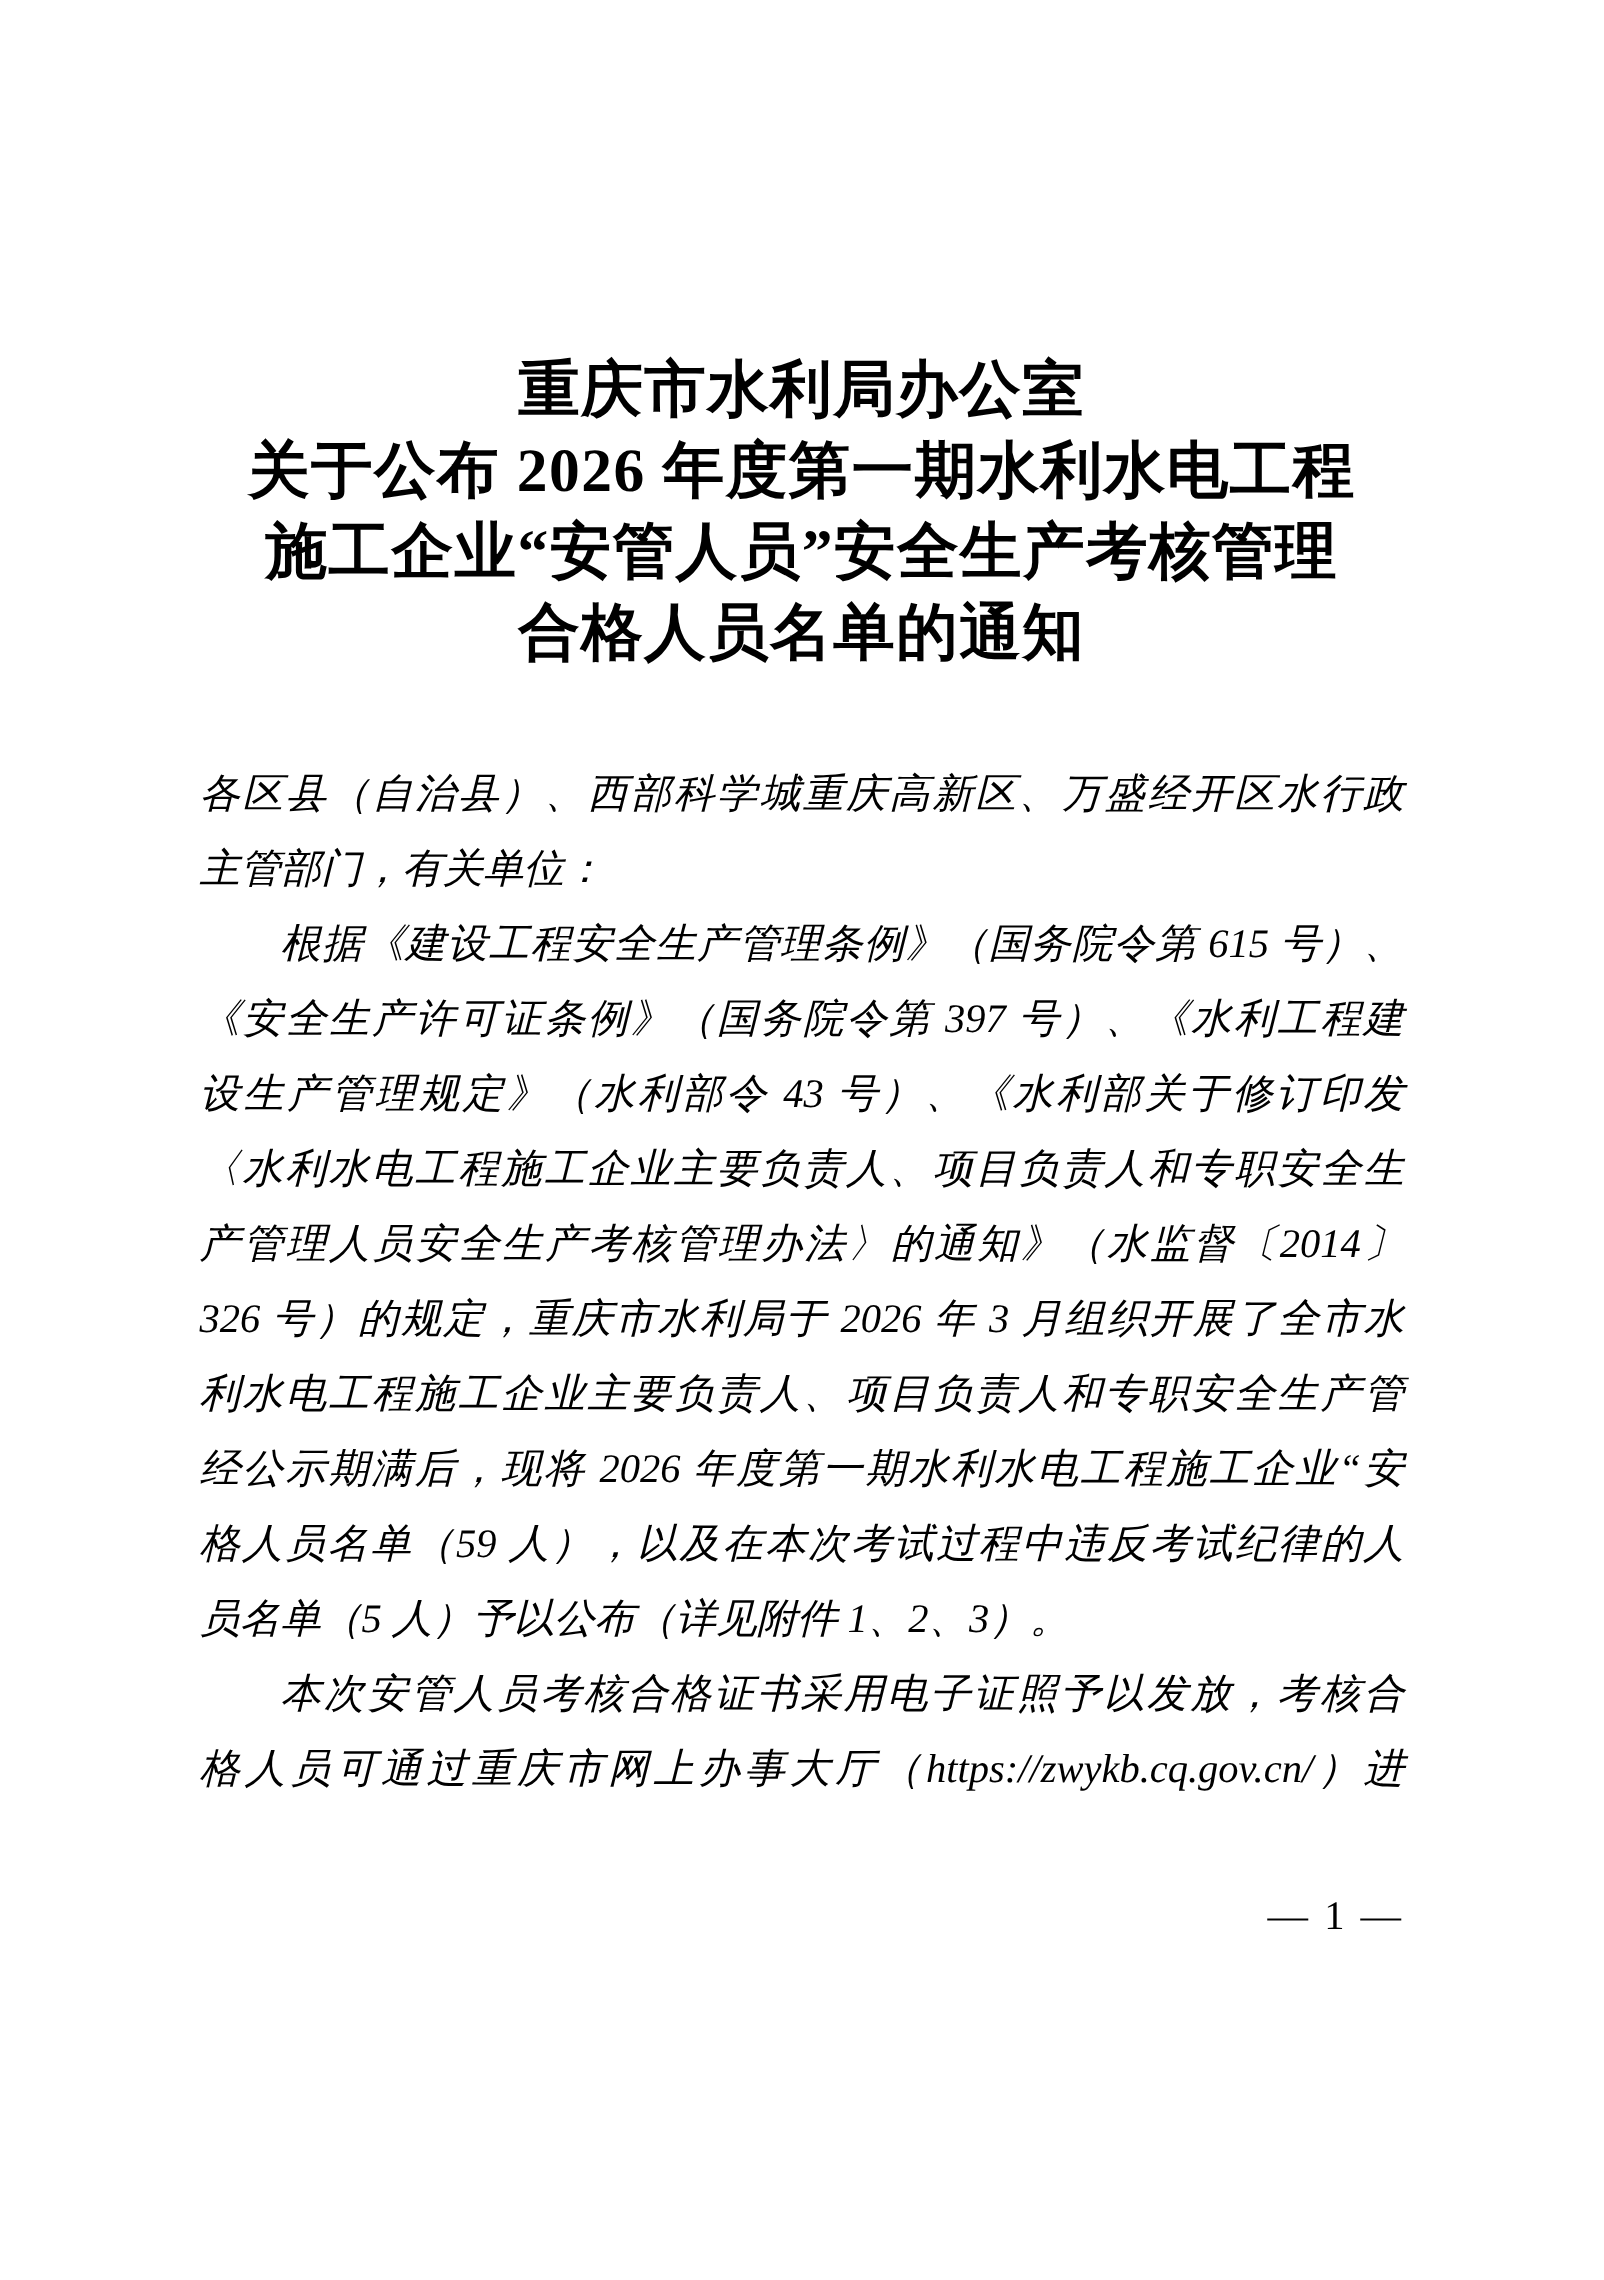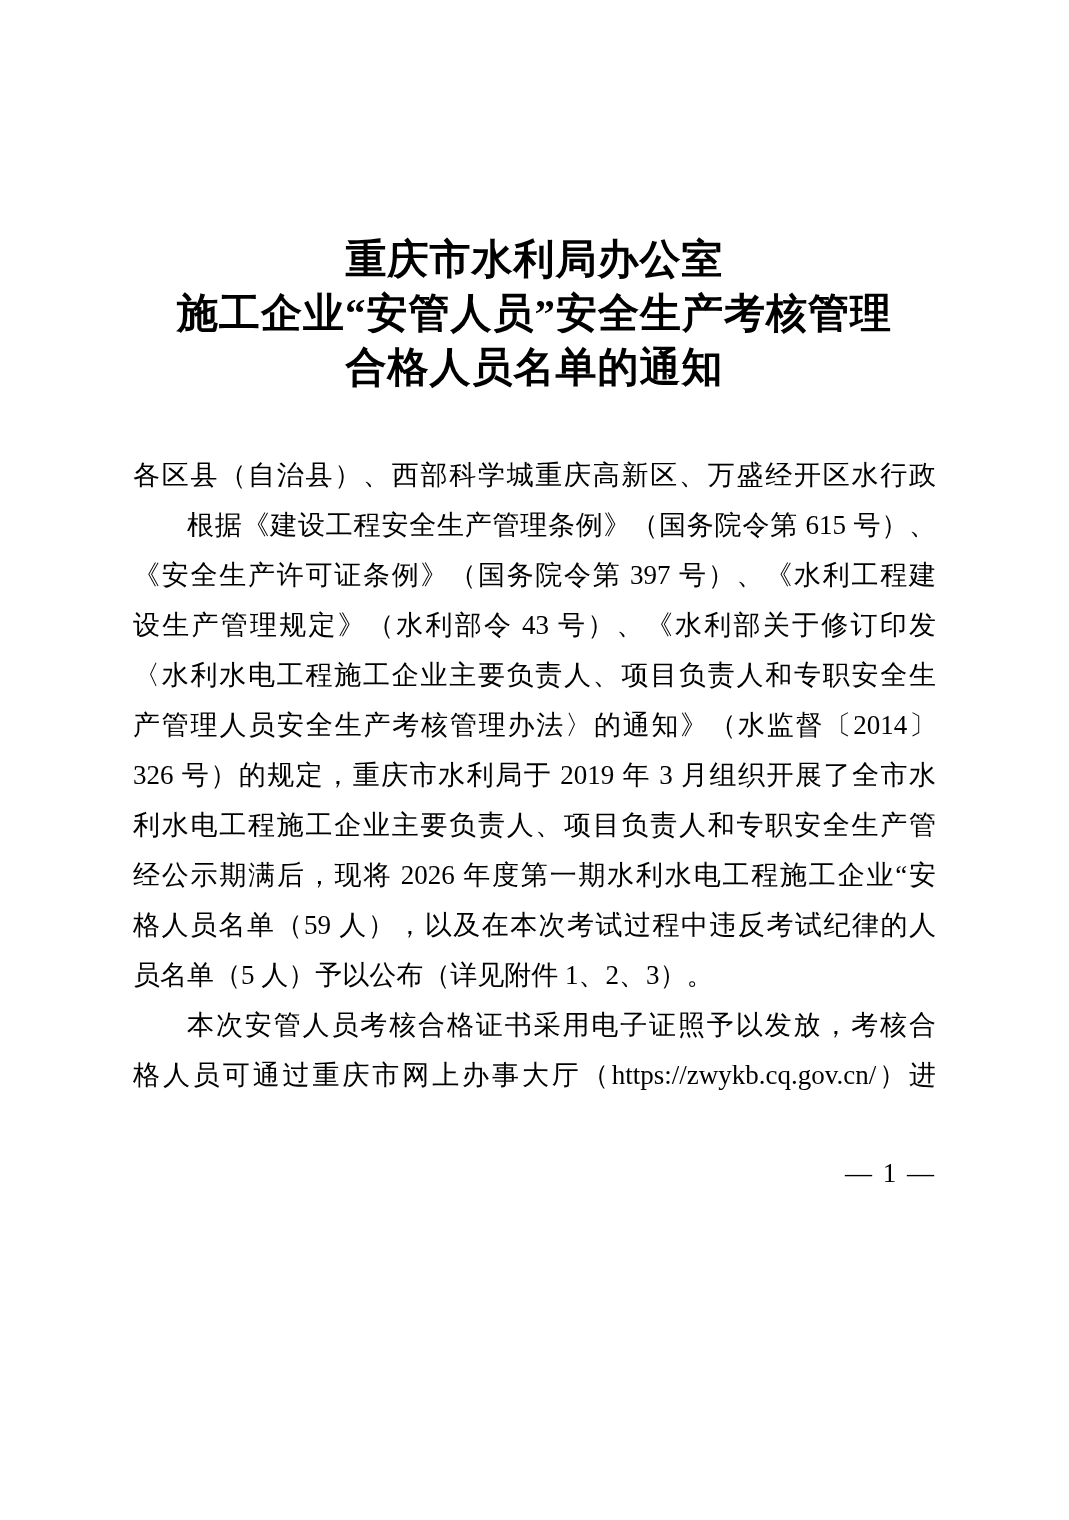--- a/index.html
+++ b/index.html
@@ -25,20 +25,21 @@
     font-weight: 700;
     font-size: 41px;
     line-height: 54px;
     letter-spacing: 1px;
   }
   .title-line { white-space: nowrap; }
   .doc-body {
     margin-top: 56px;
     font-size: 27px;
     line-height: 50px;
+    font-style: italic;
   }
   .body-line {
     text-align: justify;
   }
   .body-line.fill {
     text-align-last: justify;
   }
   .body-line.indent {
     text-indent: 2em;
   }
@@ -53,32 +54,34 @@
     white-space: nowrap;
   }
 </style>
 </head>
 <body>
 
 <div class="page">
 
   <div class="doc-title">
     <div class="title-line">重庆市水利局办公室</div>
+    <div class="title-line">关于公布 2026 年度第一期水利水电工程</div>
     <div class="title-line">施工企业“安管人员”安全生产考核管理</div>
     <div class="title-line">合格人员名单的通知</div>
   </div>
 
   <div class="doc-body">
     <div class="body-line fill">各区县（自治县）、西部科学城重庆高新区、万盛经开区水行政</div>
+    <div class="body-line">主管部门，有关单位：</div>
     <div class="body-line indent fill">根据《建设工程安全生产管理条例》（国务院令第 615 号）、</div>
     <div class="body-line fill">《安全生产许可证条例》（国务院令第 397 号）、《水利工程建</div>
     <div class="body-line fill">设生产管理规定》（水利部令 43 号）、《水利部关于修订印发</div>
     <div class="body-line fill">〈水利水电工程施工企业主要负责人、项目负责人和专职安全生</div>
     <div class="body-line fill">产管理人员安全生产考核管理办法〉的通知》（水监督〔2014〕</div>
-    <div class="body-line fill">326 号）的规定，重庆市水利局于 2019 年 3 月组织开展了全市水</div>
+    <div class="body-line fill">326 号）的规定，重庆市水利局于 2026 年 3 月组织开展了全市水</div>
     <div class="body-line fill">利水电工程施工企业主要负责人、项目负责人和专职安全生产管</div>
     <div class="body-line fill">经公示期满后，现将 2026 年度第一期水利水电工程施工企业“安</div>
     <div class="body-line fill">格人员名单（59 人），以及在本次考试过程中违反考试纪律的人</div>
     <div class="body-line">员名单（5 人）予以公布（详见附件 1、2、3）。</div>
     <div class="body-line indent fill">本次安管人员考核合格证书采用电子证照予以发放，考核合</div>
     <div class="body-line fill">格人员可通过重庆市网上办事大厅（https://zwykb.cq.gov.cn/）进</div>
   </div>
 
   <div class="footer">
     <span class="page-number">— 1 —</span>

